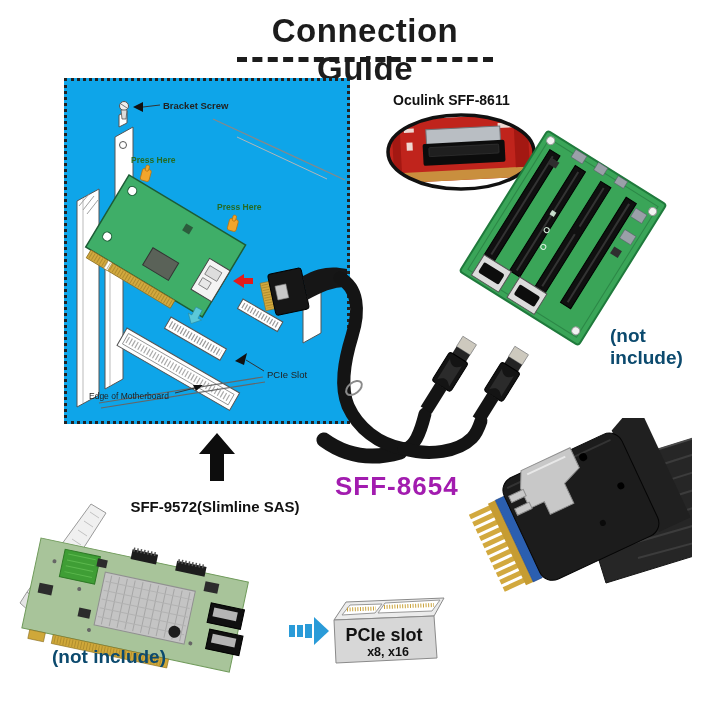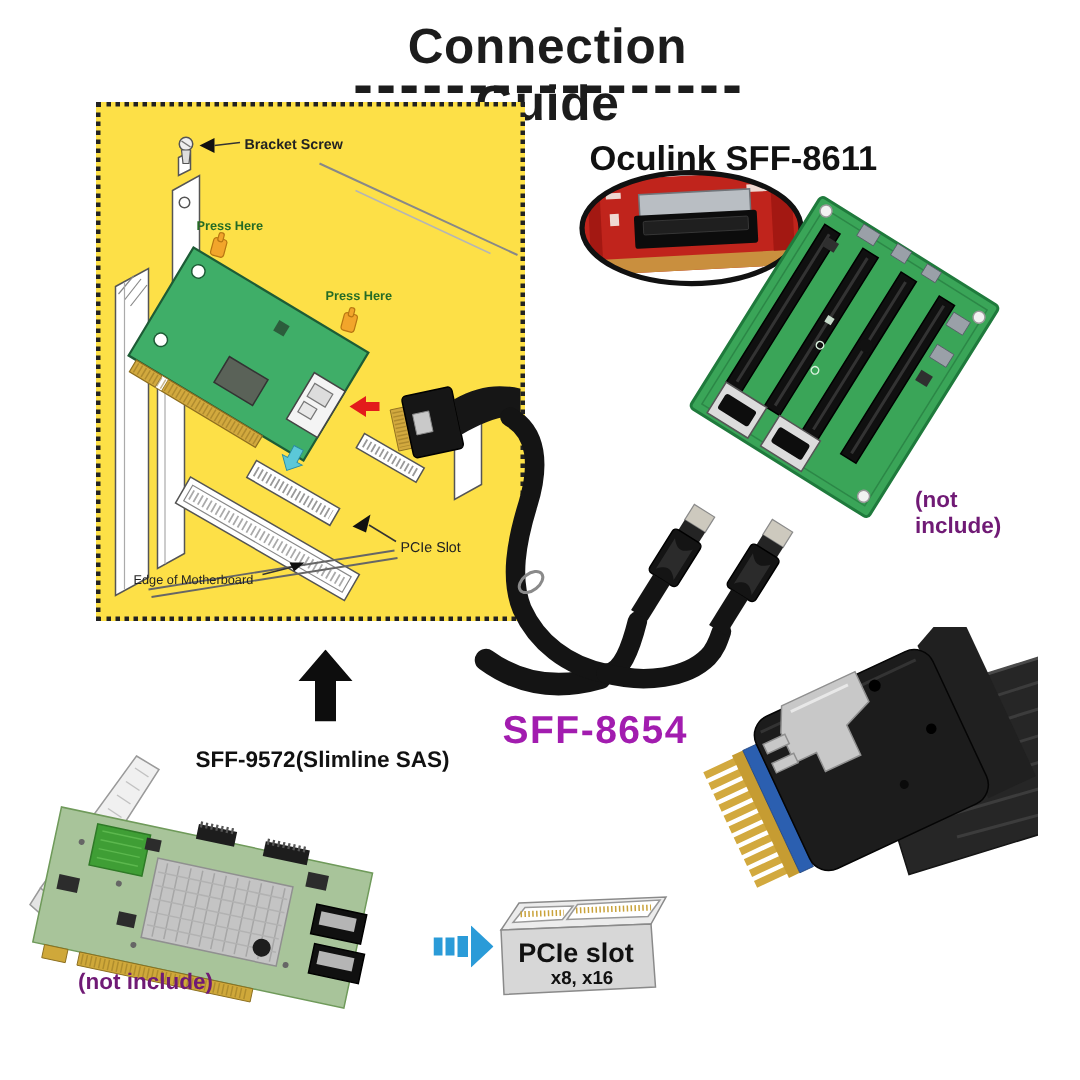--- a/index.html
+++ b/index.html
@@ -4,24 +4,24 @@
 <style>
   html,body{margin:0;padding:0;background:#fff;}
   .canvas{position:relative;width:692px;height:720px;background:#ffffff;overflow:hidden;
           font-family:"Liberation Sans",sans-serif;color:#111;}
   .abs{position:absolute;}
   svg{font-family:"Liberation Sans",sans-serif;display:block;}
   .title{position:absolute;left:225px;top:12px;width:280px;text-align:center;
          font-size:33px;font-weight:bold;color:#1c1c1c;letter-spacing:0.5px;margin:0;}
   .title-dash{position:absolute;left:237px;top:57px;width:256px;height:0;
               border-top:5px dashed #1c1c1c;}
-  .diagram-box{position:absolute;left:64px;top:68px;width:286px;height:346px;
-               border:3px dotted #222;box-sizing:border-box;background:#fde047;}
-  .oculink-label{position:absolute;left:393px;top:92px;font-size:23px;font-weight:bold;}
-  .note{position:absolute;font-size:15px;font-weight:bold;color:#701a75;}
+  .diagram-box{position:absolute;left:64px;top:78px;width:286px;height:346px;
+               border:3px dotted #222;box-sizing:border-box;background:#0ea5e9;}
+  .oculink-label{position:absolute;left:393px;top:92px;font-size:14px;font-weight:bold;}
+  .note{position:absolute;font-size:19px;font-weight:bold;color:#0c4a6e;}
   .note-right{left:610px;top:325px;}
   .note-left{left:52px;top:646px;}
   .cable-label{position:absolute;left:335px;top:471px;font-size:26px;font-weight:bold;
                letter-spacing:1px;color:#a21caf;}
   .adapter-caption{position:absolute;left:95px;top:498px;width:240px;text-align:center;
                    font-size:15px;font-weight:bold;line-height:18px;color:#111;}
 </style>
 </head>
 <body>
 

